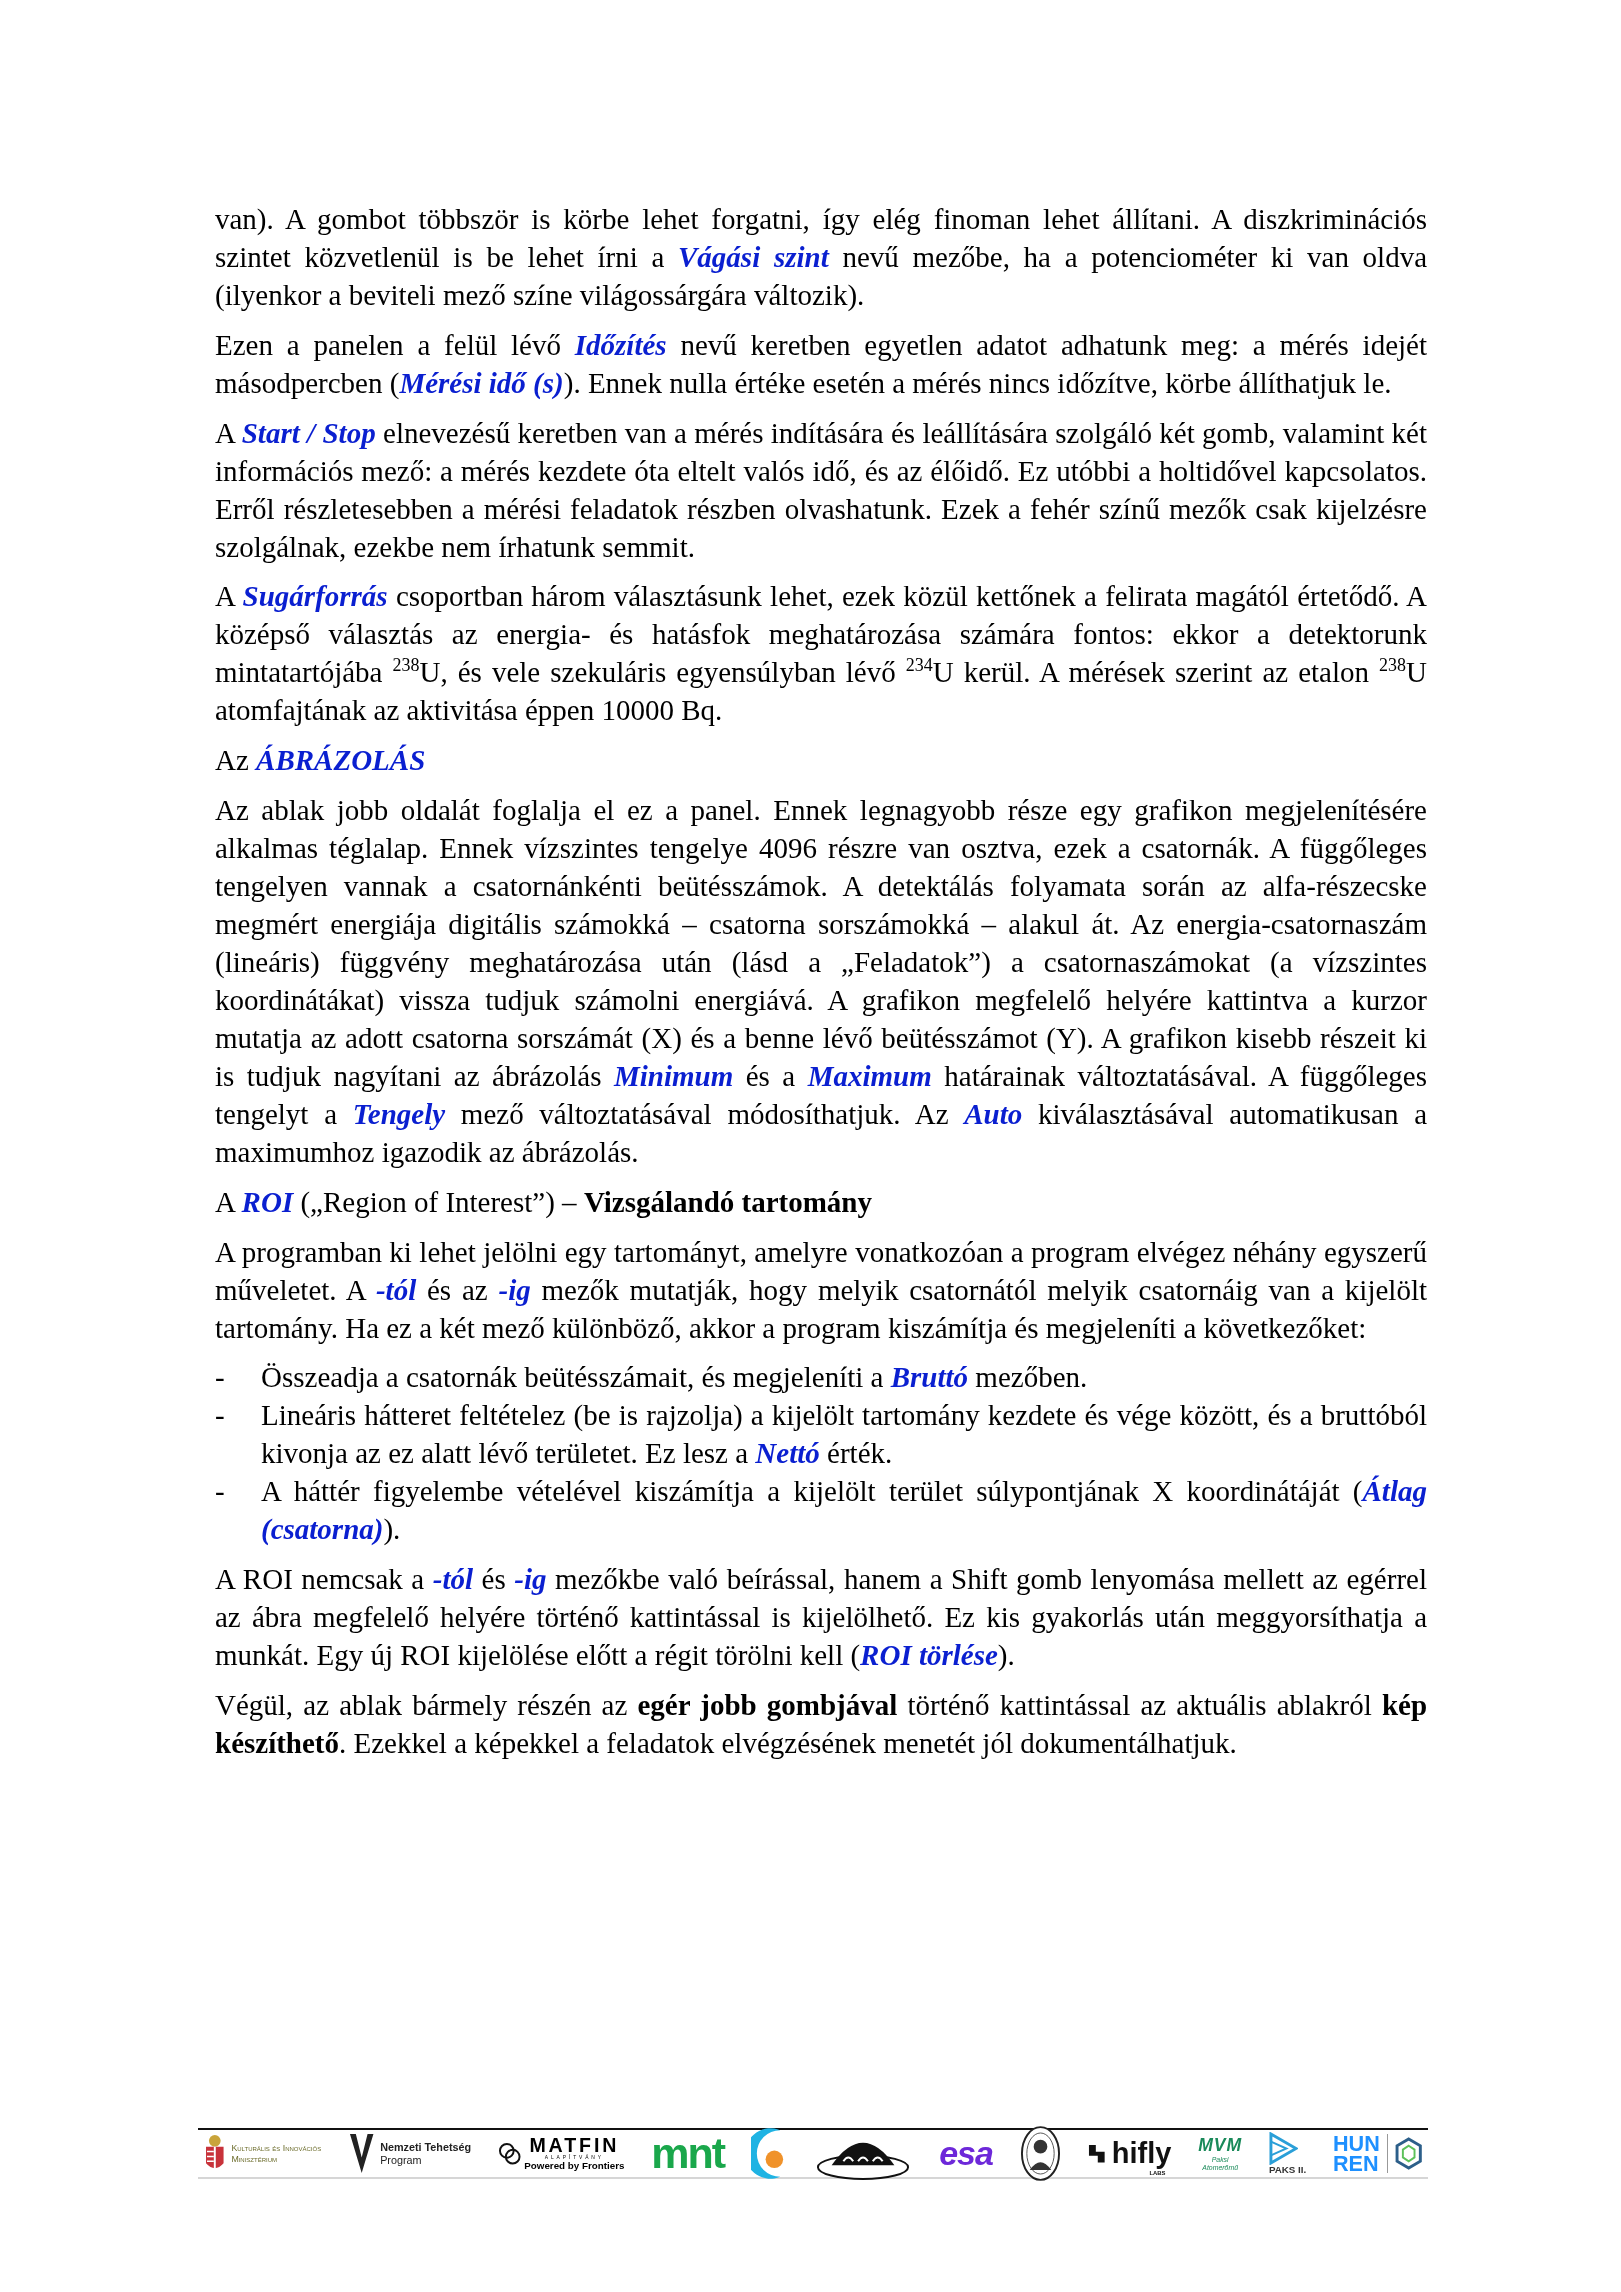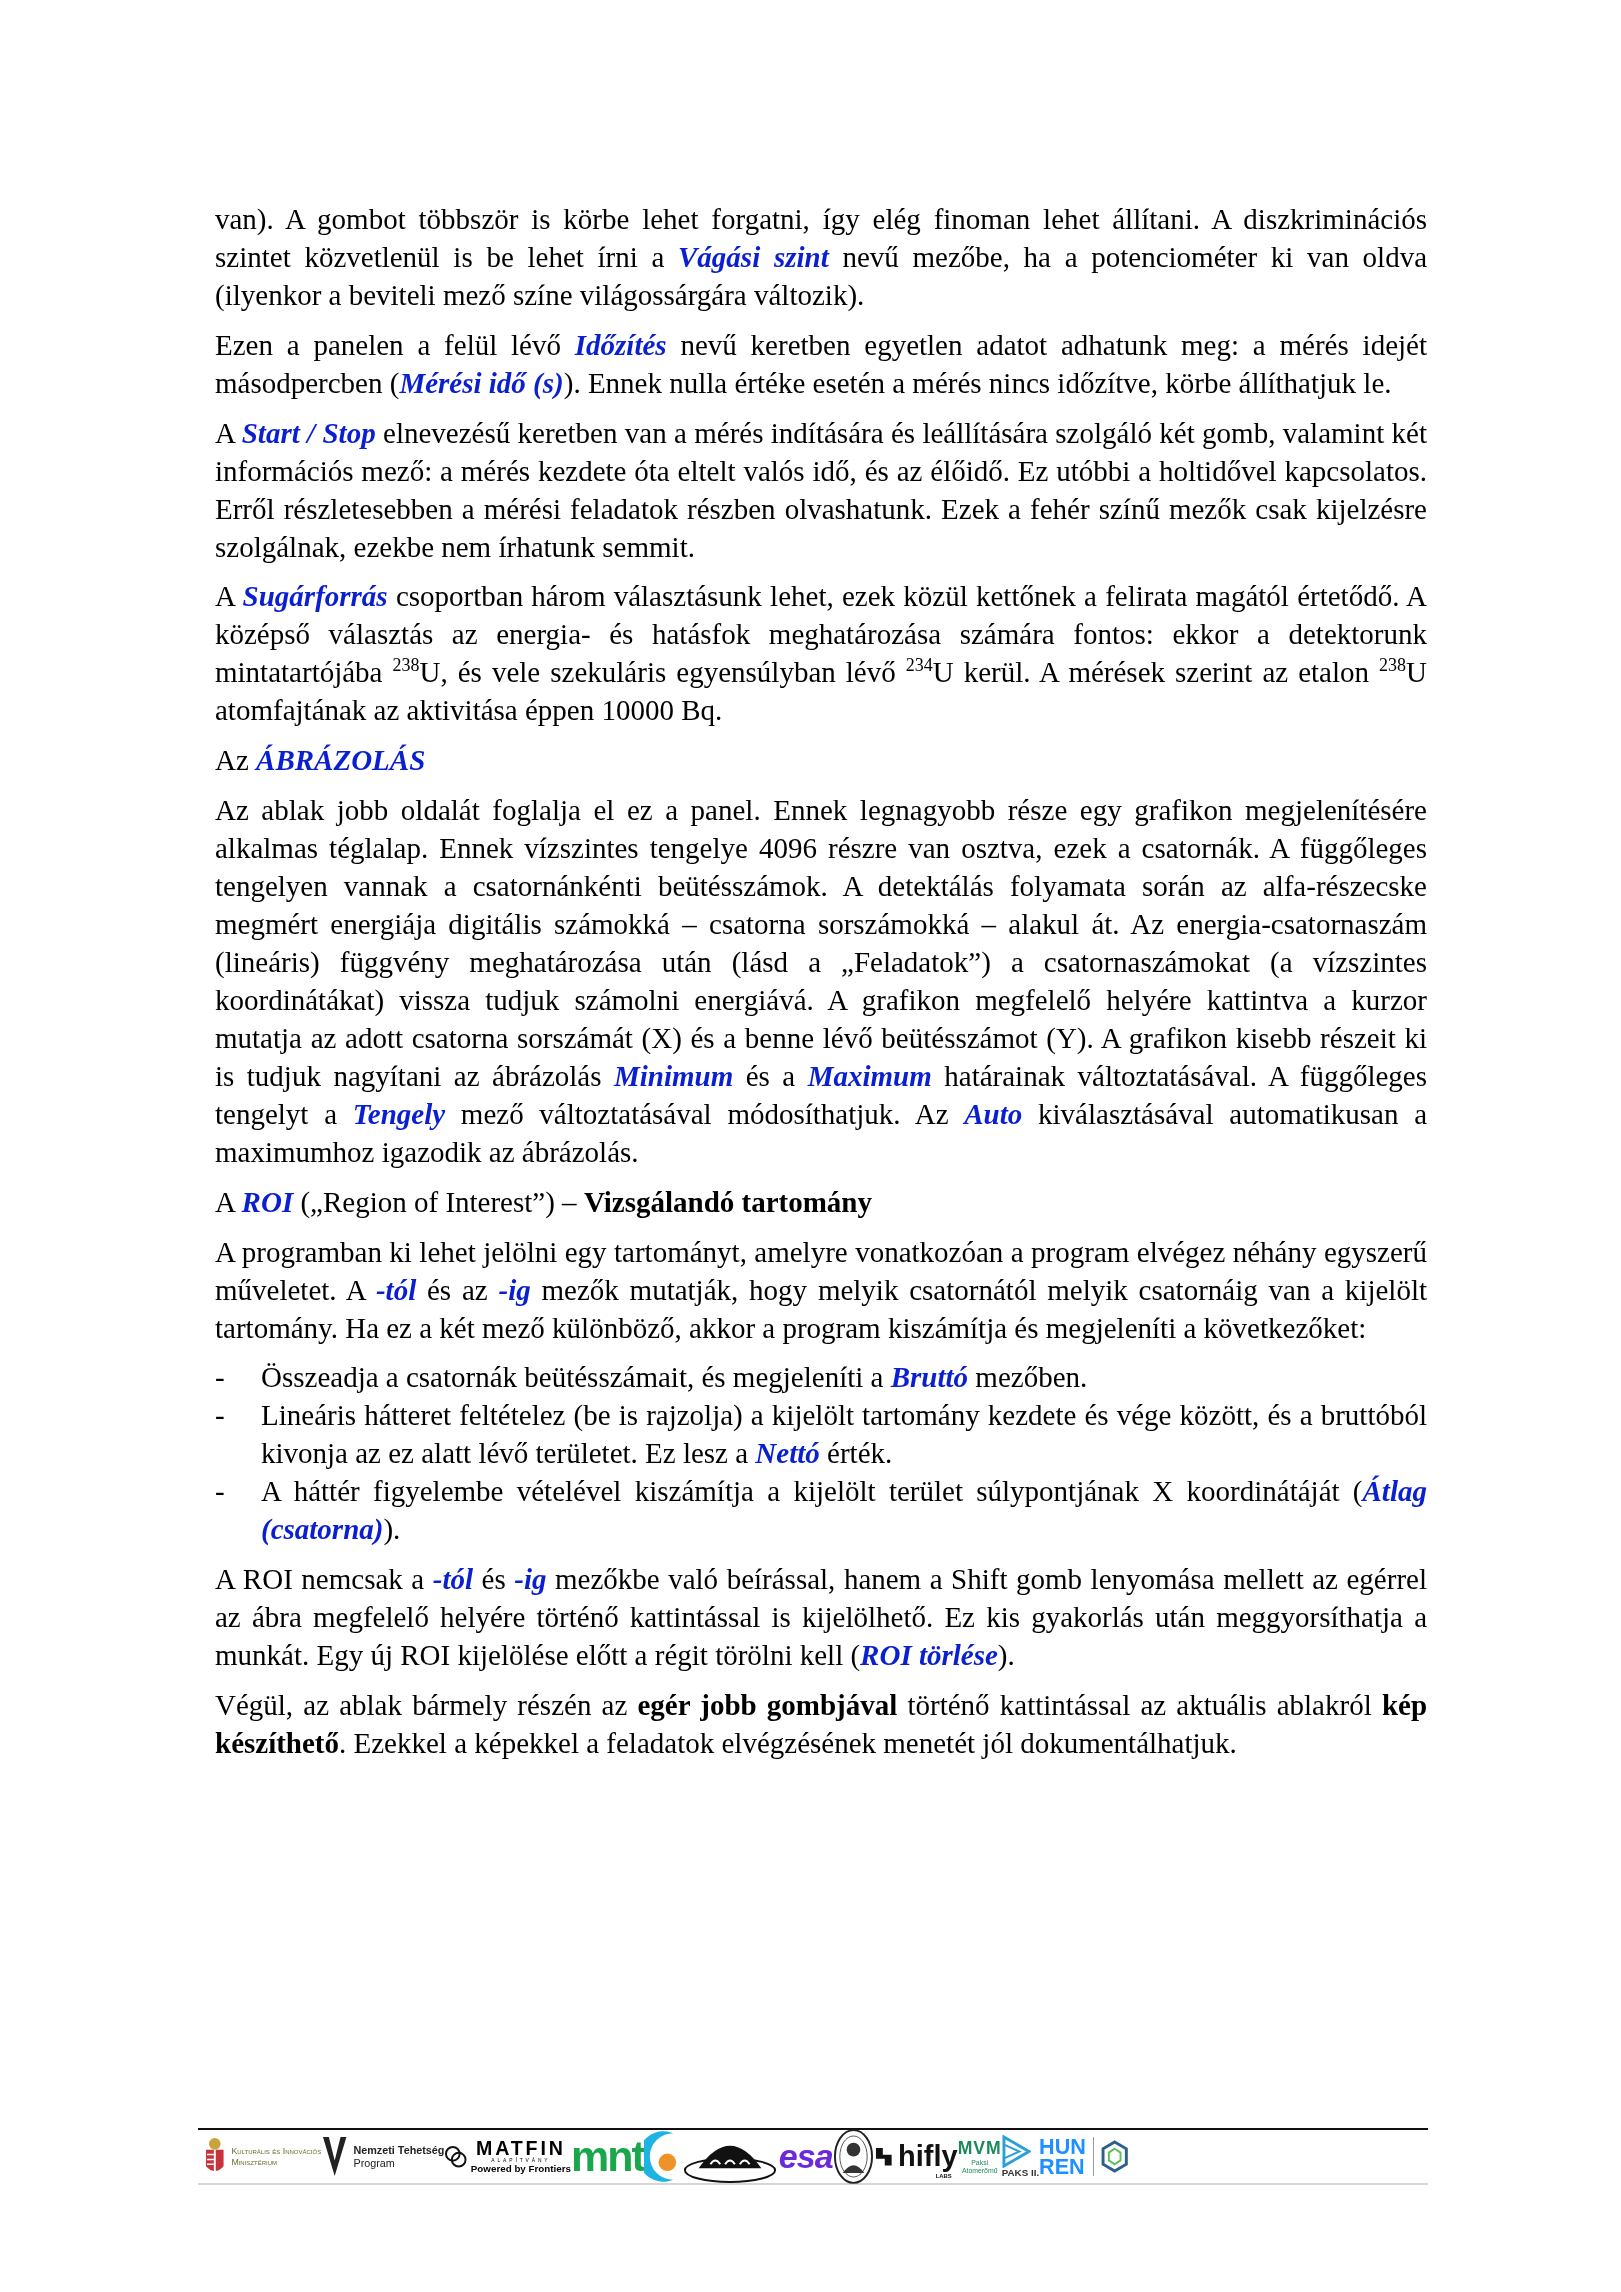--- a/index.html
+++ b/index.html
@@ -12,38 +12,38 @@
   .page p { margin: 0 0 11.8px 0; }
   .hl { color: #0a1fd0; font-weight: bold; font-style: italic; }
   .hb { color: #0a1fd0; font-weight: bold; }
   .bold { font-weight: bold; }
   sup { font-size: 62%; line-height: 0; vertical-align: 0.62em; }
   .heading { margin: 0 0 11.8px 0; text-align: left; }
   ul.dash { list-style: none; margin: 0 0 11.8px 0; padding: 0; }
   ul.dash li { position: relative; padding-left: 46px; }
   ul.dash li .dash-mark { position: absolute; left: 0; top: 0; }
   .footer {
-    position: absolute; left: 198px; top: 2128px; width: 1230px; height: 57px;
+    position: absolute; left: 198px; top: 2128px; width: 1230px; height: 51px;
     border-top: 2px solid #111; border-bottom: 2px solid #d6d6d6;
-    display: flex; align-items: center; justify-content: flex-start;
+    display: flex; align-items: center; justify-content: space-between;
     padding: 0 5.9px; box-sizing: border-box;
   }
   .logo { display: flex; align-items: center; font-family: "Liberation Sans", sans-serif; }
   .logo-sm { font-size: 9.8px; line-height: 10.8px; }
   .kim-text { color: #6b6b2a; font-size: 8.8px; line-height: 10.8px; font-variant: small-caps; }
   .ntp-text { font-size: 10.8px; line-height: 12.7px; color:#222; }
   .matfin { display:flex; flex-direction:column; align-items:center; line-height: 1; }
   .matfin .m1 { font-size: 19.6px; font-weight: bold; letter-spacing: 2.9px; }
   .matfin .m2 { font-size: 4.9px; letter-spacing: 2.9px; }
   .matfin .m3 { font-size: 9.8px; font-weight: bold; }
   .mnt { color: #1aa74b; font-weight: bold; font-size: 43px; letter-spacing: -2px; }
   .esa { color: #6d28d9; font-weight: bold; font-style: italic; font-size: 34px; letter-spacing: -1px; }
   .hifly { font-weight: bold; font-size: 29px; color:#111; position: relative; }
   .hifly small { position:absolute; right: 5.9px; bottom: -5.9px; font-size: 5.9px; }
-  .mvm { display:flex; flex-direction:column; color:#1a8a5a; }
+  .mvm { display:flex; flex-direction:column; color:#1a8a5a;font-style:italic; }
   .mvm .big { font-size: 17.6px; font-weight: bold; letter-spacing: 1px; }
   .mvm .sm { font-size: 6.9px; line-height: 7.8px; }
   .hunren { display:flex; flex-direction:column; color:#1e90ff; font-weight:bold; font-size: 21.6px; line-height: 19.6px; }
 </style>
 </head>
 <body>
 
 <div class="page">
 
   <p><span>van). A gombot többször is körbe lehet forgatni, így elég finoman lehet állítani. A diszkrimi­nációs szintet közvetlenül is be lehet írni a </span><span class="hl">Vágási szint</span><span> nevű mezőbe, ha a potenciométer ki van oldva (ilyenkor a beviteli mező színe világossárgára változik).</span></p>

